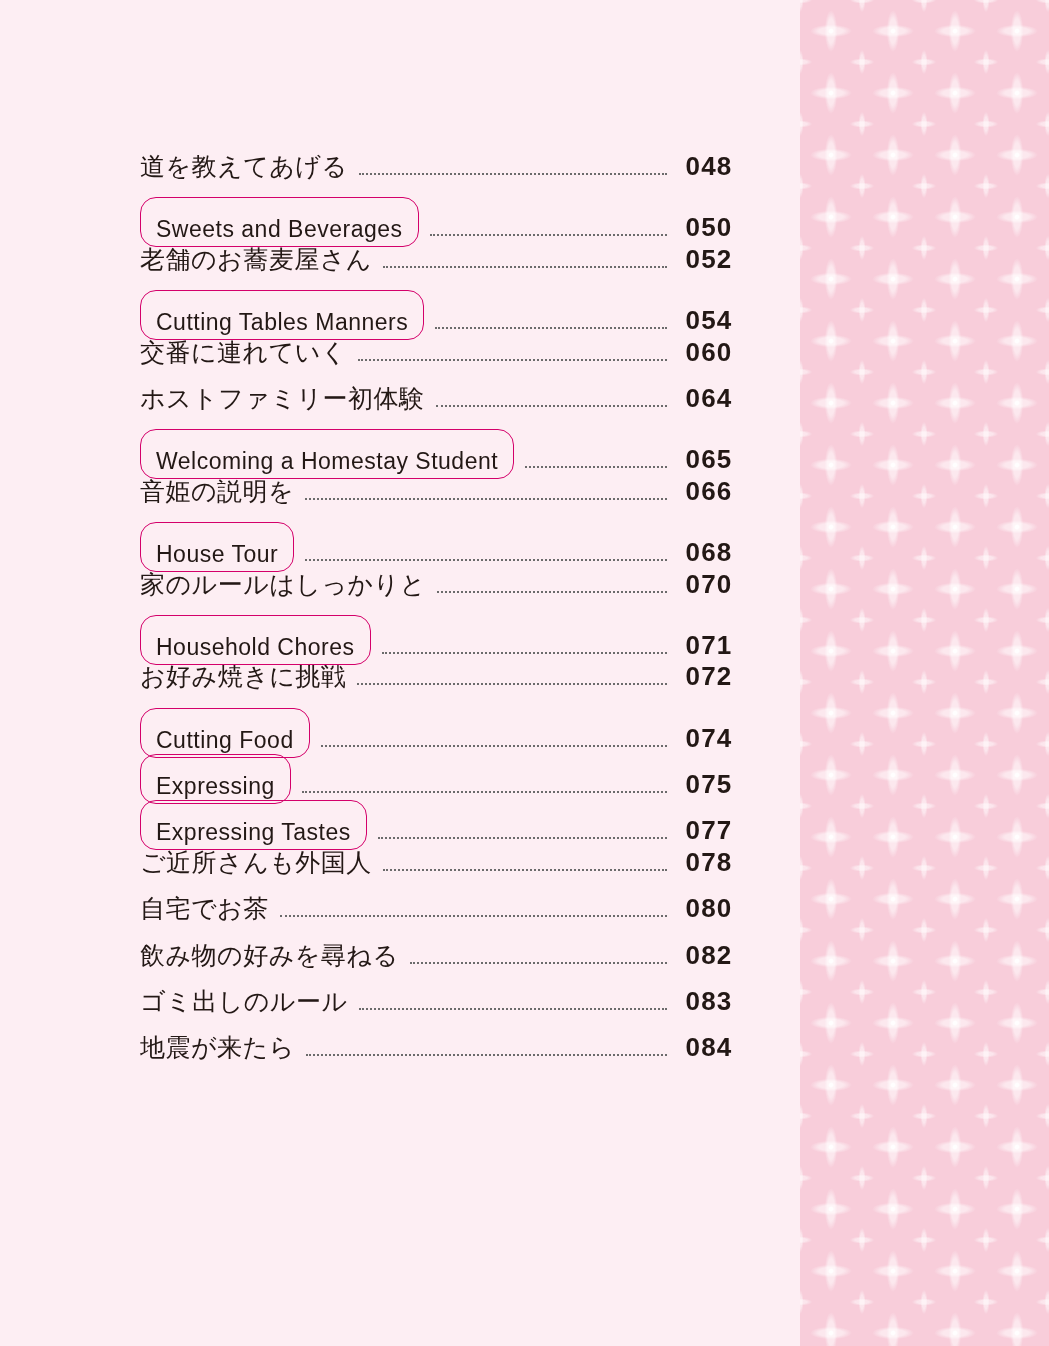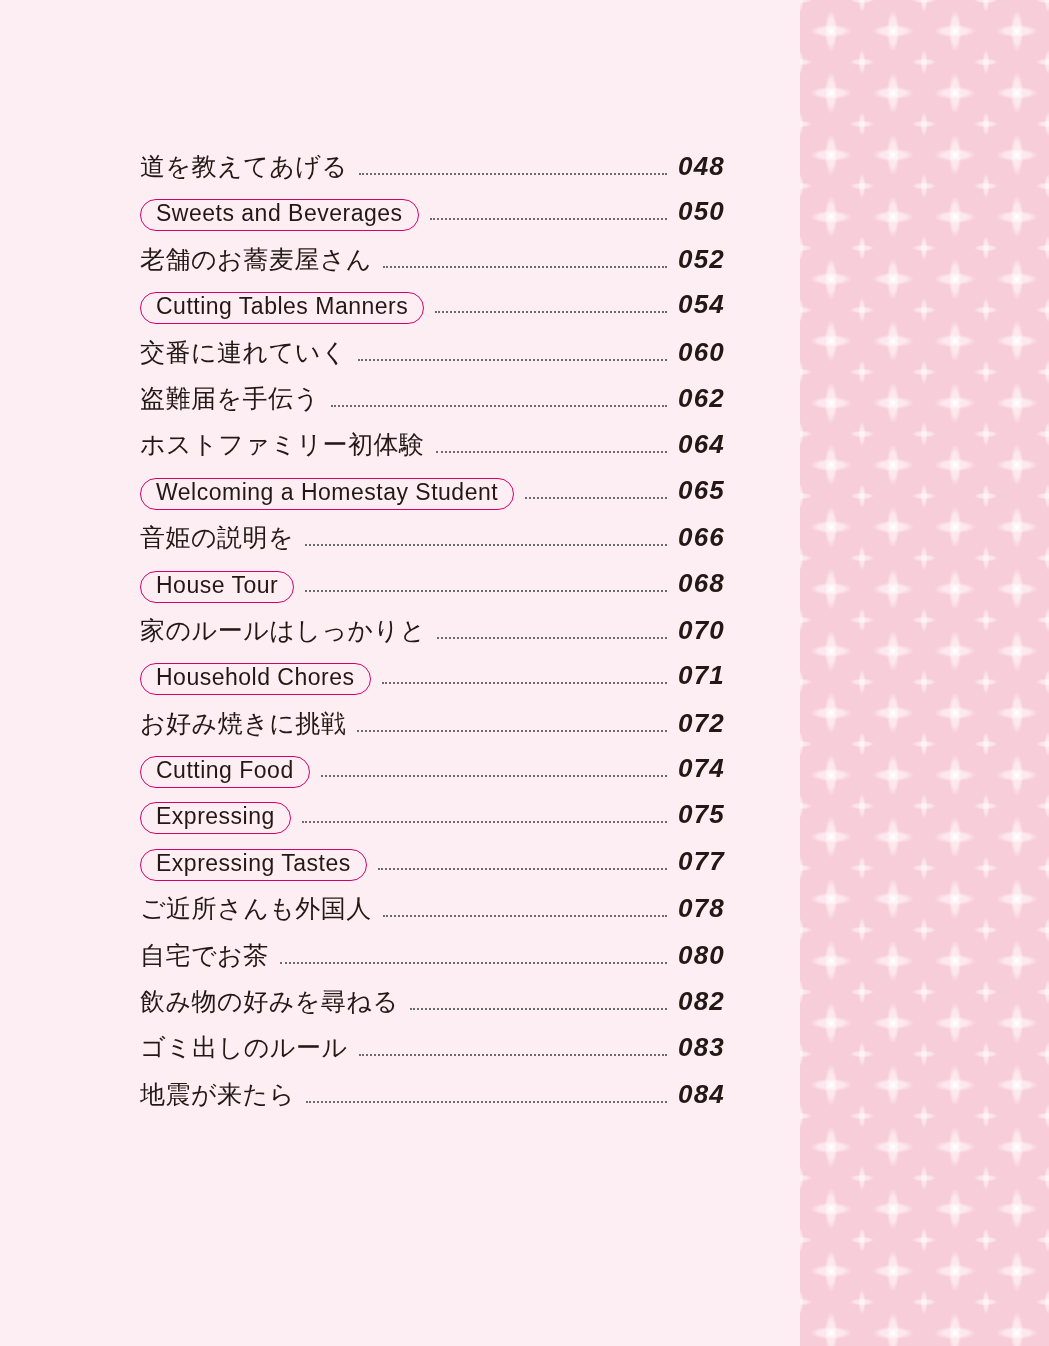--- a/index.html
+++ b/index.html
@@ -59,43 +59,42 @@
     letter-spacing: 0.5px;
   }
   .toc-row.jp .toc-label {
     font-family: "DejaVu Sans", "Liberation Sans", sans-serif;
     font-size: 25px;
     color: #231815;
   }
   .toc-row.en .toc-label {
     border: 1.6px solid #d4006a;
     border-radius: 16px;
-    padding: 2px 15px 5px 15px;
+    padding: 20px 15px 5px 15px;
     color: #231815;
     font-size: 23px;
     line-height: 1;
     position: relative;
     top: 1px;
   }
   .dots {
     flex: 1 1 auto;
     border-bottom: 2.4px dotted #6b6b6b;
     margin: 0 11px 7px 11px;
     min-width: 14px;
     height: 1px;
   }
   .toc-page {
     color: #231815;
     font-size: 26px;
     font-weight: bold;
     letter-spacing: 1.2px;
     width: 62px;
-    text-align: left;
+    text-align: center;
     font-family: "Liberation Sans", sans-serif;
-    font-style: italic;
   }
 </style>
 </head>
 <body>
 
 <div id="decor-band">
   <div class="sparkle-layer"></div>
 </div>
 
 <div id="toc">
@@ -118,25 +117,20 @@
       <span class="toc-label">Cutting Tables Manners</span>
       <span class="dots"></span>
       <span class="toc-page">054</span>
     </div>
     <div class="toc-row jp">
       <span class="toc-label">交番に連れていく</span>
       <span class="dots"></span>
       <span class="toc-page">060</span>
     </div>
     <div class="toc-row jp">
-      <span class="toc-label">盗難届を手伝う</span>
-      <span class="dots"></span>
-      <span class="toc-page">062</span>
-    </div>
-    <div class="toc-row jp">
       <span class="toc-label">ホストファミリー初体験</span>
       <span class="dots"></span>
       <span class="toc-page">064</span>
     </div>
     <div class="toc-row en">
       <span class="toc-label">Welcoming a Homestay Student</span>
       <span class="dots"></span>
       <span class="toc-page">065</span>
     </div>
     <div class="toc-row jp">

